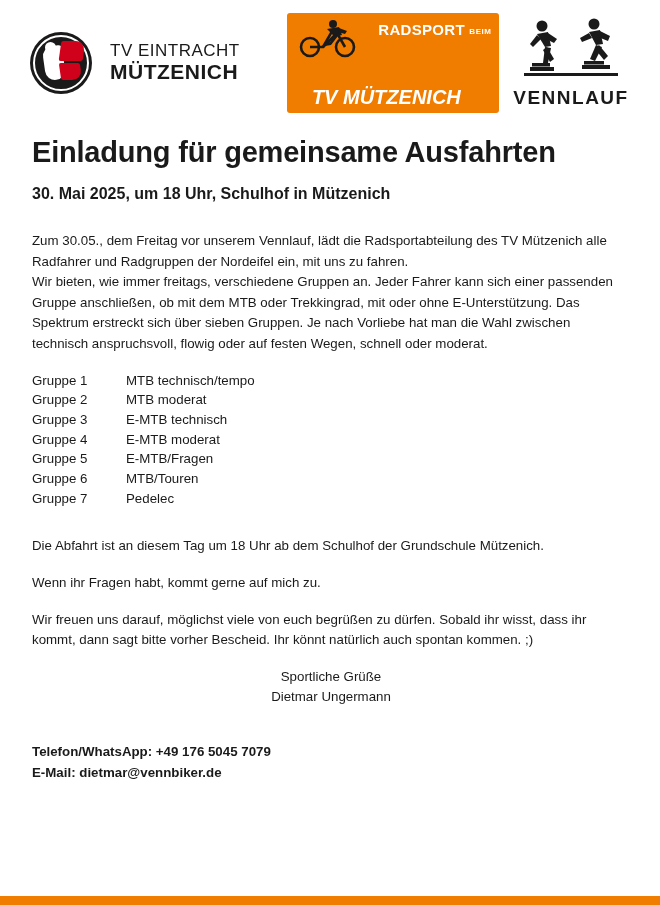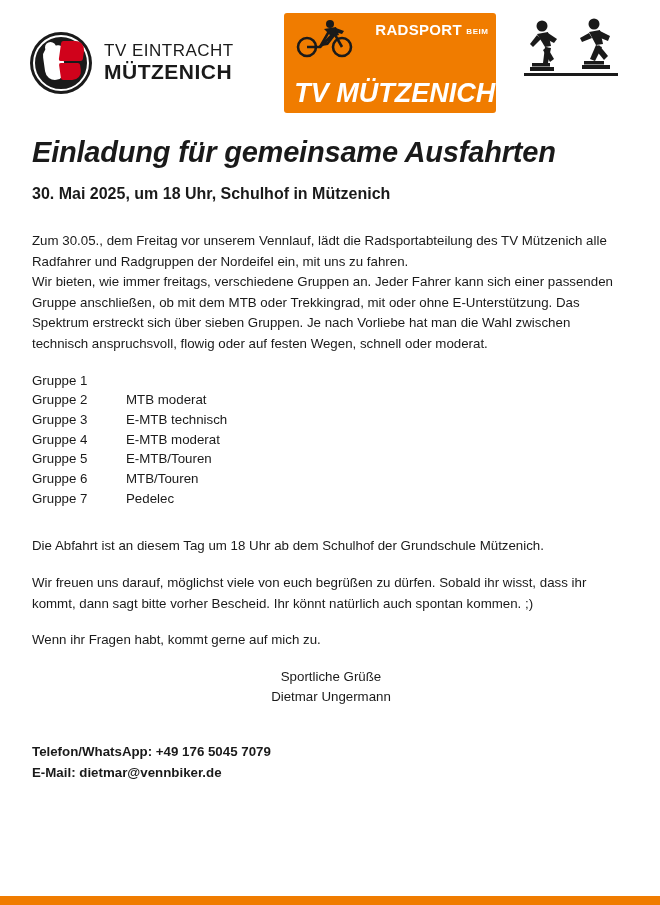--- a/index.html
+++ b/index.html
@@ -24,21 +24,21 @@
     justify-content: space-between;
     padding: 18px 30px 0 30px;
     height: 108px;
     box-sizing: border-box;
   }
 
   
   .logo-tve {
     display: flex;
     align-items: center;
-    gap: 12px;
+    gap: 18px;
   }
   .tve-mark {
     position: relative;
     width: 62px;
     height: 62px;
     border-radius: 50%;
     background: #1a1a1a;
     flex: 0 0 auto;
   }
   .tve-mark .ring {
@@ -128,21 +128,21 @@
     letter-spacing: 0.5px;
     vertical-align: middle;
   }
   .rs-bottom {
     position: absolute;
     bottom: 4px;
     left: 10px;
     right: 24px;
     color: #ffffff;
     font-weight: bold;
-    font-size: 27px;
+    font-size: 20px;
     letter-spacing: 0px;
     font-style: italic;
     white-space: nowrap;
     text-align: center;
   }
   .rs-bike {
     position: absolute;
     left: 10px;
     top: 6px;
     width: 64px;
@@ -178,21 +178,20 @@
   
   .content {
     padding: 28px 30px 0 32px;
   }
   h1.title {
     font-size: 29px;
     font-weight: bold;
     color: #1a1a1a;
     margin: 0 0 16px 0;
     letter-spacing: -0.2px;
-    font-style: italic;
   }
   h2.subtitle {
     font-size: 16px;
     font-weight: bold;
     color: #1a1a1a;
     margin: 0 0 28px 0;
   }
   p.para {
     font-size: 13.3px;
     line-height: 1.55;
@@ -304,65 +303,67 @@
           <path d="M71 16 L62 21 L64 25 L74 21 Z"></path>
           <path d="M82 14 L92 19 L90 24 L80 20 Z"></path>
           <path d="M78 28 L72 42 L77 44 L84 30 Z"></path>
           <path d="M81 28 L90 39 L86 43 L77 32 Z"></path>
           <rect x="66" y="44" width="20" height="3.5"></rect>
           <rect x="64" y="48" width="28" height="4"></rect>
 
           <rect x="6" y="56" width="94" height="3"></rect>
         </g>
       </svg>
+      <div class="venn-word">VENNLAUF</div>
     </div>
 
   </div>
 
   <div class="content">
 
     <h1 class="title">Einladung für gemeinsame Ausfahrten</h1>
     <h2 class="subtitle">30. Mai 2025, um 18 Uhr, Schulhof in Mützenich</h2>
 
     <p class="para tight">Zum 30.05., dem Freitag vor unserem Vennlauf, lädt die Radsportabteilung des TV Mützenich alle Radfahrer und Radgruppen der Nordeifel ein, mit uns zu fahren.</p>
     <p class="para">Wir bieten, wie immer freitags, verschiedene Gruppen an. Jeder Fahrer kann sich einer passenden Gruppe anschließen, ob mit dem MTB oder Trekkingrad, mit oder ohne E-Unterstützung. Das Spektrum erstreckt sich über sieben Gruppen. Je nach Vorliebe hat man die Wahl zwischen technisch anspruchsvoll, flowig oder auf festen Wegen, schnell oder moderat.</p>
 
     <div class="groups">
       <div class="group-row">
         <div class="group-name">Gruppe 1</div>
+        <div class="group-desc">MTB technisch/tempo</div>
       </div>
       <div class="group-row">
         <div class="group-name">Gruppe 2</div>
         <div class="group-desc">MTB moderat</div>
       </div>
       <div class="group-row">
         <div class="group-name">Gruppe 3</div>
         <div class="group-desc">E-MTB technisch</div>
       </div>
       <div class="group-row">
         <div class="group-name">Gruppe 4</div>
         <div class="group-desc">E-MTB moderat</div>
       </div>
       <div class="group-row">
         <div class="group-name">Gruppe 5</div>
-        <div class="group-desc">E-MTB/Touren</div>
+        <div class="group-desc">E-MTB/Fragen</div>
       </div>
       <div class="group-row">
         <div class="group-name">Gruppe 6</div>
         <div class="group-desc">MTB/Touren</div>
       </div>
       <div class="group-row">
         <div class="group-name">Gruppe 7</div>
         <div class="group-desc">Pedelec</div>
       </div>
     </div>
 
     <p class="para">Die Abfahrt ist an diesem Tag um 18 Uhr ab dem Schulhof der Grundschule Mützenich.</p>
+    <p class="para">Wenn ihr Fragen habt, kommt gerne auf mich zu.</p>
     <p class="para">Wir freuen uns darauf, möglichst viele von euch begrüßen zu dürfen. Sobald ihr wisst, dass ihr kommt, dann sagt bitte vorher Bescheid. Ihr könnt natürlich auch spontan kommen. ;)</p>
-    <p class="para">Wenn ihr Fragen habt, kommt gerne auf mich zu.</p>
 
     <div class="signature">
       <div>Sportliche Grüße</div>
       <div>Dietmar Ungermann</div>
     </div>
 
     <div class="contact">
       <div>Telefon/WhatsApp: +49 176 5045 7079</div>
       <div>E-Mail: dietmar@vennbiker.de</div>
     </div>

